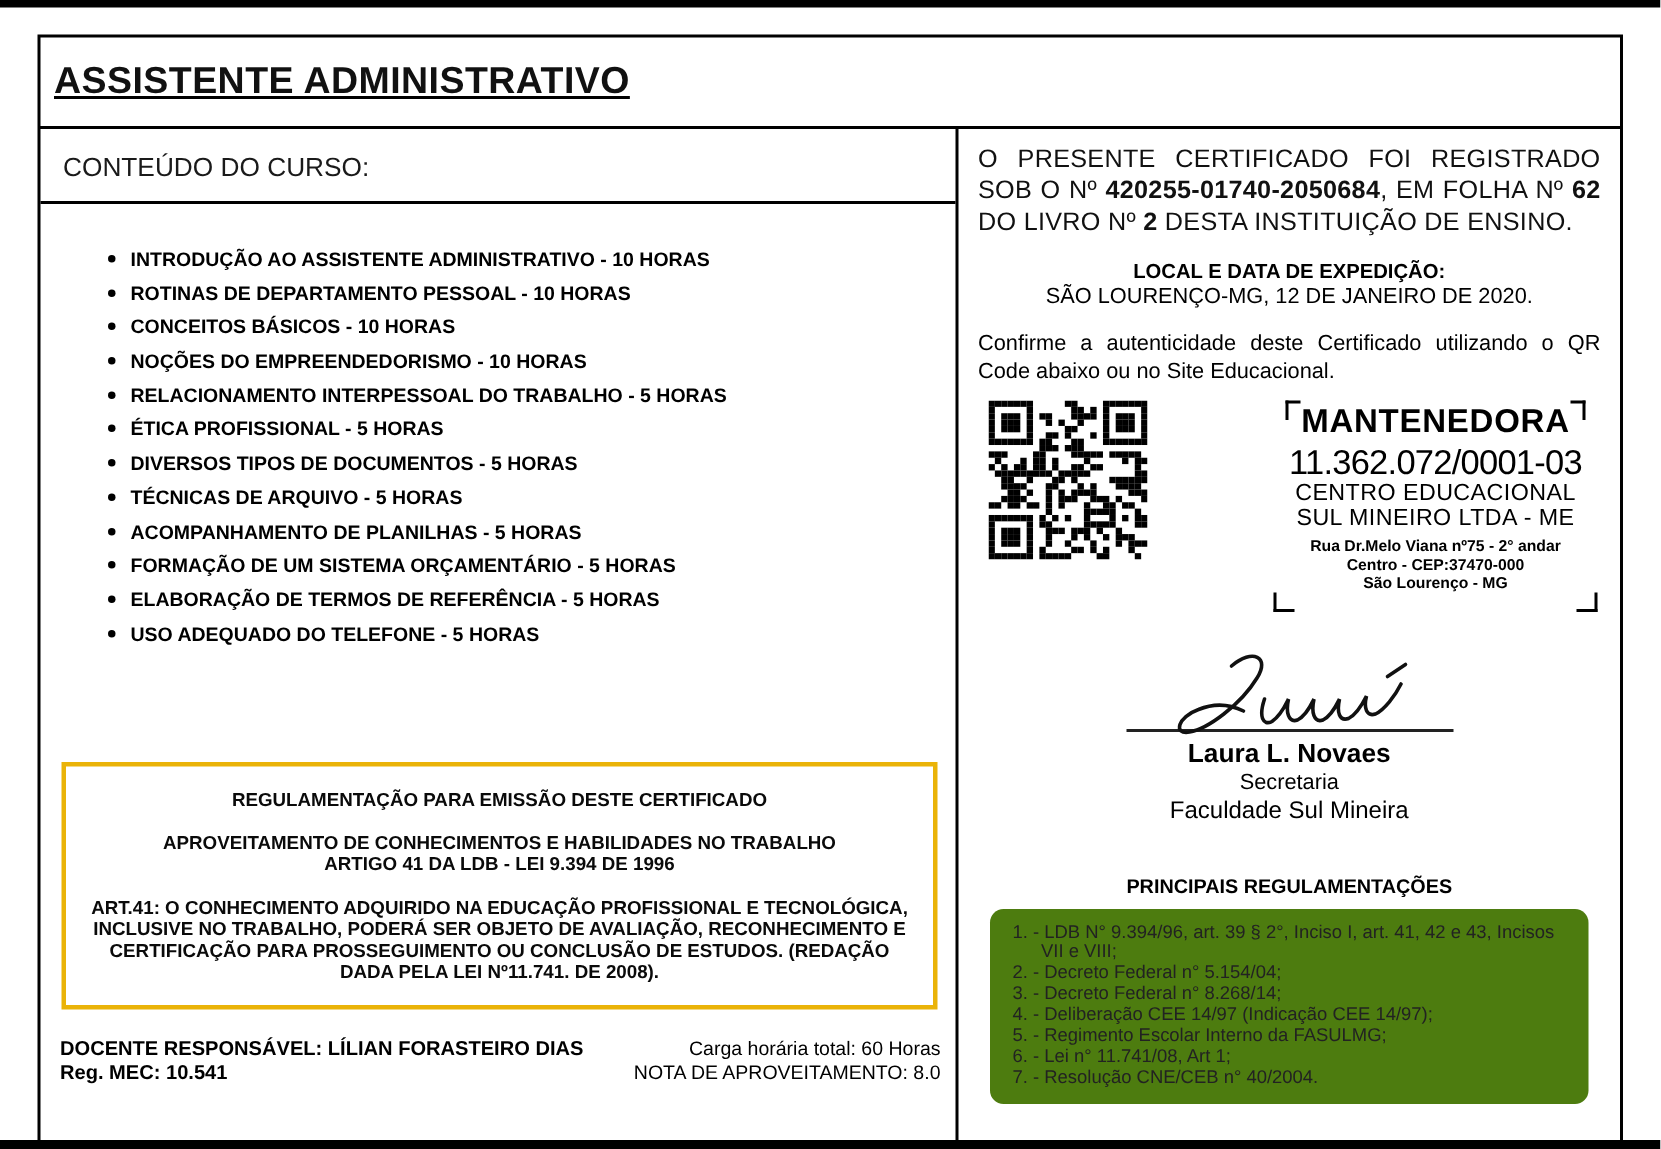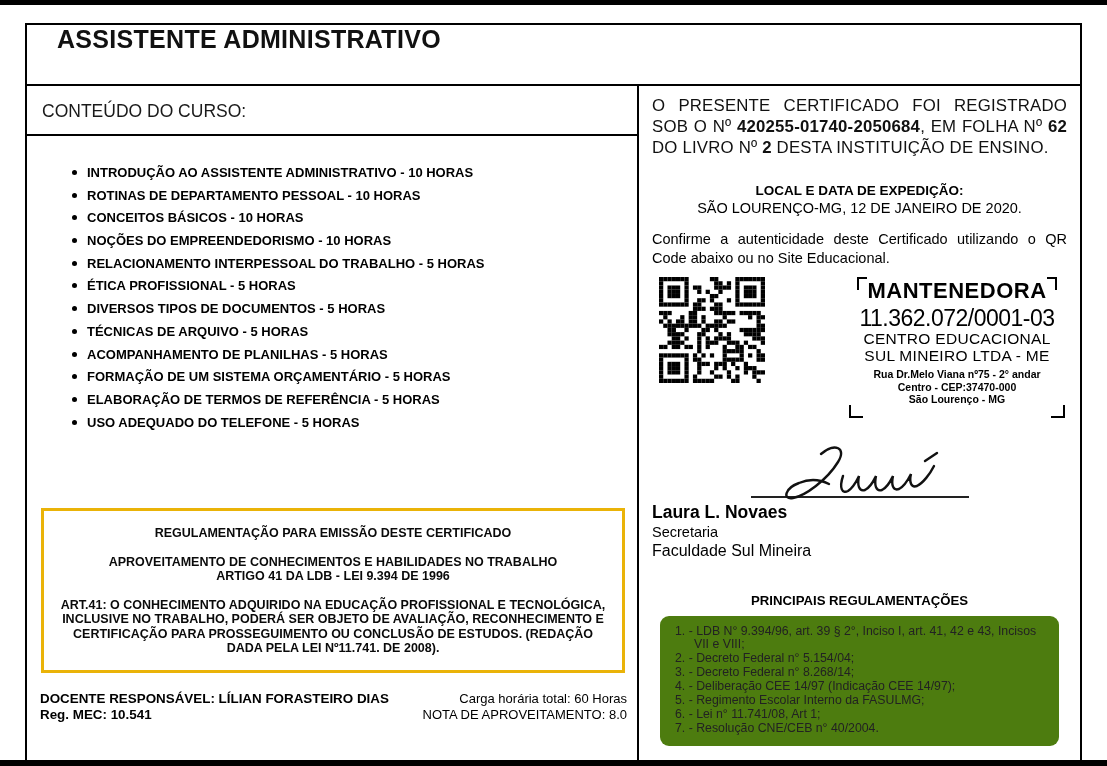--- a/index.html
+++ b/index.html
@@ -4,22 +4,22 @@
 <style>
   * { margin:0; padding:0; box-sizing:border-box; }
   html,body { width:1107px; height:766px; background:#fff; overflow:hidden;
               font-family:"Liberation Sans", sans-serif; color:#000; }
   .page { position:relative; width:1107px; height:766px; background:#fff; }
   .edge-bar { position:absolute; left:0; width:1107px; background:#000; }
   .edge-top { top:0; height:5px; }
   .edge-bottom { bottom:0; height:6px; }
 
   .frame { position:absolute; left:25px; top:23px; width:1057px; }
-  .title-box { height:63px; border:2px solid #000; display:flex; 
-               padding-left:30px; }
+  .title-box { height:63px; border:2px solid #000; display:flex; align-items:center;
+               padding-left:9px;text-decoration:underline; }
   .title-box h1 { font-size:25px; font-weight:bold; letter-spacing:.3px; color:#111; }
 
   .main-box { height:756px; border:2px solid #000; border-top:none; display:flex; }
   .left-col { width:612px; border-right:2px solid #000; display:flex; flex-direction:column; }
   .right-col { flex:1; padding:9px 13px 0 13px; }
 
   .cc-header { height:50px; border-bottom:2px solid #000; font-size:17.5px; color:#1a1a1a;
                padding:15px 0 0 15px; }
 
   .course-list { list-style:none; margin:30px 0 0 45px; }
@@ -35,21 +35,21 @@
   .reg-box .rb-body { margin-top:14px; font-size:12.5px; line-height:14.5px; }
 
   .lc-footer { margin-top:18px; display:flex; justify-content:space-between;
                padding:0 10px 0 13px; }
   .docente { font-size:13.4px; font-weight:bold; line-height:16px; }
   .docente .reg-mec { text-align:left; }
   .carga { text-align:right; font-size:13px; line-height:16px; }
 
   .reg-par { font-size:16.8px; line-height:21px; text-align:justify; color:#111;
              letter-spacing:.2px; }
-  .exp-label { margin-top:25px; text-align:center; font-weight:bold; font-size:13.5px; }
+  .exp-label { margin-top:15px; text-align:center; font-weight:bold; font-size:13.5px; }
   .exp-value { margin-top:2px; text-align:center; font-size:14.5px; }
   .qr-note { margin-top:14px; font-size:14.5px; line-height:18.5px; text-align:justify; }
 
   .qr-row { margin-top:10px; display:flex; align-items:flex-start; }
   .qr-box { width:106px; height:106px; margin-left:7px; }
   .qr-box svg { display:block; }
 
   .stamp { margin-left:auto; width:220px; text-align:center; position:relative;
            padding:0 4px 12px; }
   .stamp-header { display:inline-block; position:relative; font-size:22px; font-weight:bold;
@@ -57,21 +57,21 @@
   .stamp-header .tl, .stamp-header .tr { position:absolute; top:0; width:10px; height:13px; }
   .stamp-header .tl { left:0; border-top:2px solid #000; border-left:2px solid #000; }
   .stamp-header .tr { right:0; border-top:2px solid #000; border-right:2px solid #000; }
   .stamp-cnpj { font-size:23px; letter-spacing:-.5px; line-height:24px; }
   .stamp-line { font-size:15.5px; line-height:17px; letter-spacing:.3px; }
   .stamp-addr { margin-top:4px; font-size:10.5px; font-weight:bold; line-height:12.5px; }
   .stamp .bl, .stamp .br { position:absolute; bottom:0; width:14px; height:13px; }
   .stamp .bl { left:2px; border-bottom:2px solid #000; border-left:2px solid #000; }
   .stamp .br { right:2px; border-bottom:2px solid #000; border-right:2px solid #000; }
 
-  .sig-block { margin-top:40px; }
+  .sig-block { margin-top:40px; text-align:center; }
   .sig-line { position:relative; width:218px; margin:0 auto; border-bottom:2px solid #222;
               height:40px; }
   .sig-line svg { position:absolute; left:50%; bottom:-8px; transform:translateX(-50%); }
   .sig-name { margin-top:4px; font-size:17.5px; font-weight:bold; }
   .sig-role { font-size:14.5px; line-height:18px; }
   .sig-inst { font-size:16px; line-height:20px; }
 
   .regs-heading { margin-top:32px; text-align:center; font-weight:bold; font-size:13.2px; }
   .regs-list { margin:8px 8px 0 8px; background:#4d7c0f; border-radius:9px;
                padding:9px 10px 10px 15px; font-size:12.3px; line-height:13.9px; color:#222; }

